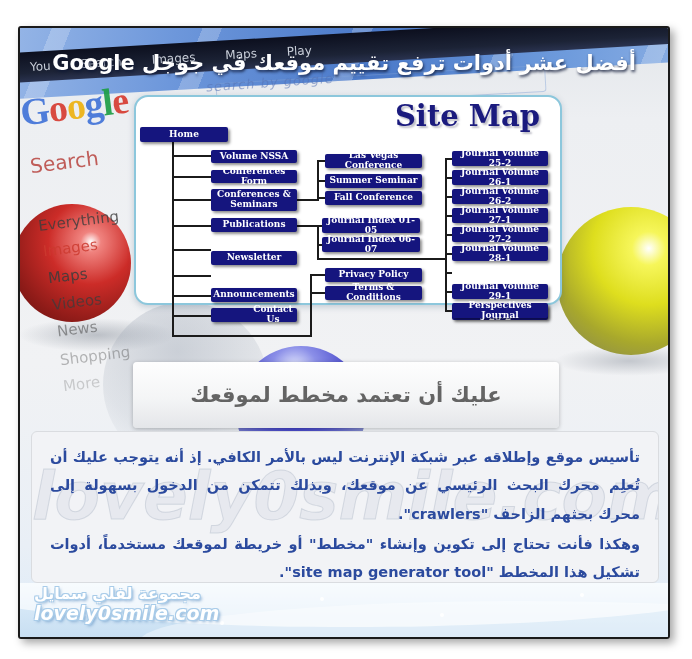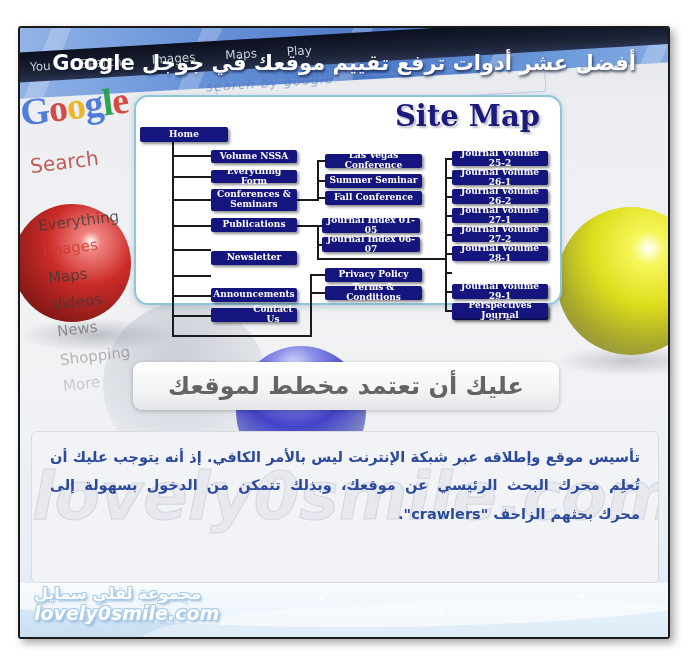--- a/index.html
+++ b/index.html
@@ -61,25 +61,25 @@
     font-size:9px; font-weight:bold; text-align:center; display:flex; align-items:center; justify-content:center;
     line-height:1.1; padding:1px 2px; border-radius:2px; box-shadow:2px 2px 3px rgba(0,0,0,0.45); cursor:default; }
   .lchild { left:75px; width:86px; }
   .mchild { left:189px; width:97px; }
   .jidx   { left:186px; width:98px; }
   .rchild { left:316px; width:96px; height:15px; }
   .line-h, .line-v { position:absolute; background:#1b1b1b; }
   .line-h { height:2px; } .line-v { width:2px; }
 
   
-  .caption-bar { position:absolute; left:113px; top:334px; width:426px; height:48px; z-index:7;
+  .caption-bar { position:absolute; left:113px; top:334px; width:426px; height:66px; z-index:7;
     background:linear-gradient(180deg,#fefefe 0%,#f4f5f6 55%,#e4e6e9 100%);
-    border-radius:9px; box-shadow:0 1px 4px rgba(0,0,0,0.25);
+    border-radius:4px; box-shadow:0 1px 4px rgba(0,0,0,0.25);
     display:flex; align-items:center; justify-content:center;
-    direction:rtl; color:#646464; font-size:24px; font-weight:bold; }
+    direction:rtl; color:#646464; font-size:21px; font-weight:bold; }
 
   
   .article-panel { position:absolute; left:11px; top:403px; width:628px; height:152px; z-index:7;
     background:#f2f3f6; border:1px solid #dadce0; border-radius:6px; overflow:hidden; }
   .article-text { position:relative; z-index:2; direction:rtl; text-align:justify; padding:11px 18px 0 18px;
     color:#2b4a9e; font-size:14.5px; font-weight:bold; line-height:1.95; }
   .article-text .p2 { margin-top:2px; }
   .watermark { position:absolute; z-index:1; left:0; top:26px; width:100%; text-align:center;
     font-size:66px; font-style:italic; font-weight:bold; color:rgba(170,180,198,0.14);
     -webkit-text-stroke:1px rgba(160,172,190,0.35); white-space:nowrap; pointer-events:none; }
@@ -167,21 +167,21 @@
     <div class="line-h" style="left:309px; top:118px; width:7px;"></div>
     <div class="line-h" style="left:309px; top:137px; width:7px;"></div>
     <div class="line-h" style="left:309px; top:156px; width:7px;"></div>
     <div class="line-h" style="left:309px; top:175px; width:7px;"></div>
     <div class="line-h" style="left:309px; top:194px; width:7px;"></div>
     <div class="line-h" style="left:309px; top:213px; width:7px;"></div>
 
     <div class="smbox" style="left:4px; top:30px; width:88px; height:15px;">Home</div>
 
     <div class="smbox lchild" style="top:53px;  height:13px;">Volume NSSA</div>
-    <div class="smbox lchild" style="top:73px;  height:13px;">Everything Form</div>
+    <div class="smbox lchild" style="top:73px;  height:13px;">Conferences Form</div>
     <div class="smbox lchild" style="top:92px;  height:22px;">Conferences &amp; Seminars</div>
     <div class="smbox lchild" style="top:121px; height:14px;">Publications</div>
     <div class="smbox lchild" style="top:154px; height:14px;text-align:center;">Newsletter</div>
     <div class="smbox lchild" style="top:191px; height:14px;">Announcements</div>
     <div class="smbox lchild" style="top:211px; height:14px;padding-left:40px;">Contact Us</div>
 
     <div class="smbox mchild" style="top:57px; height:14px;">Las Vegas Conference</div>
     <div class="smbox mchild" style="top:77px; height:14px;">Summer Seminar</div>
     <div class="smbox mchild" style="top:94px; height:14px;">Fall Conference</div>
     <div class="smbox jidx" style="top:121px; height:15px;">Journal Index 01-05</div>
@@ -201,20 +201,21 @@
   </div>
 
   <div class="caption-bar">
     <span>عليك أن تعتمد مخطط لموقعك</span>
   </div>
 
   <div class="article-panel">
     <div class="watermark">lovely0smile.com</div>
     <div class="article-text">
       <div class="p1">تأسيس موقع وإطلاقه عبر شبكة الإنترنت ليس بالأمر الكافي. إذ أنه يتوجب عليك أن تُعلِم محرك البحث الرئيسي عن موقعك، وبذلك تتمكن من الدخول بسهولة إلى محرك بحثهم الزاحف "crawlers".</div>
+      <div class="p2">وهكذا فأنت تحتاج إلى تكوين وإنشاء "مخطط" أو خريطة لموقعك مستخدماً، أدوات تشكيل هذا المخطط "site map generator tool".</div>
     </div>
   </div>
 
   <div class="footer">
     <div class="wave1"></div>
     <div class="wave2"></div>
     <div class="sparkle" style="left:300px; top:14px;"></div>
     <div class="sparkle" style="left:420px; top:30px;"></div>
     <div class="sparkle" style="left:560px; top:10px;"></div>
     <div class="sparkle" style="left:200px; top:38px;"></div>

